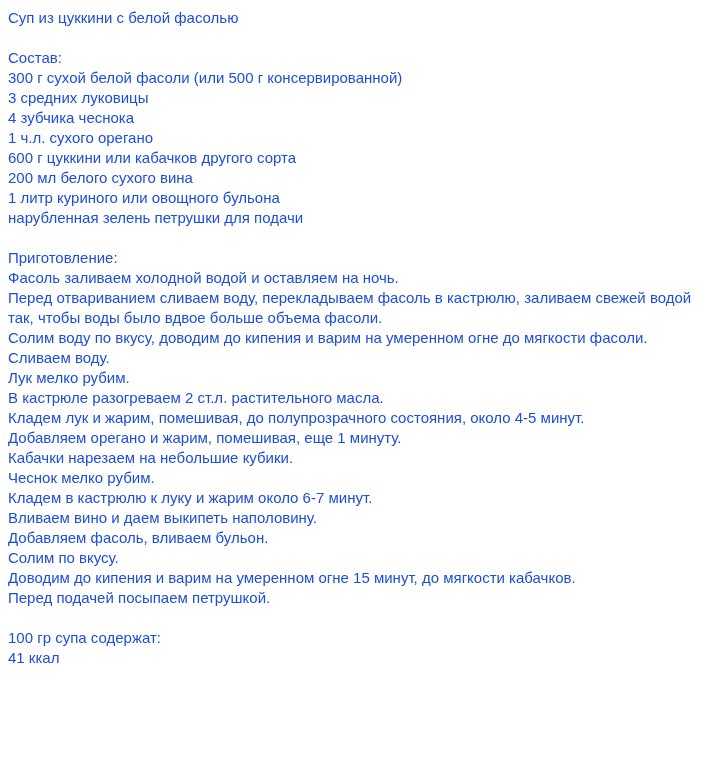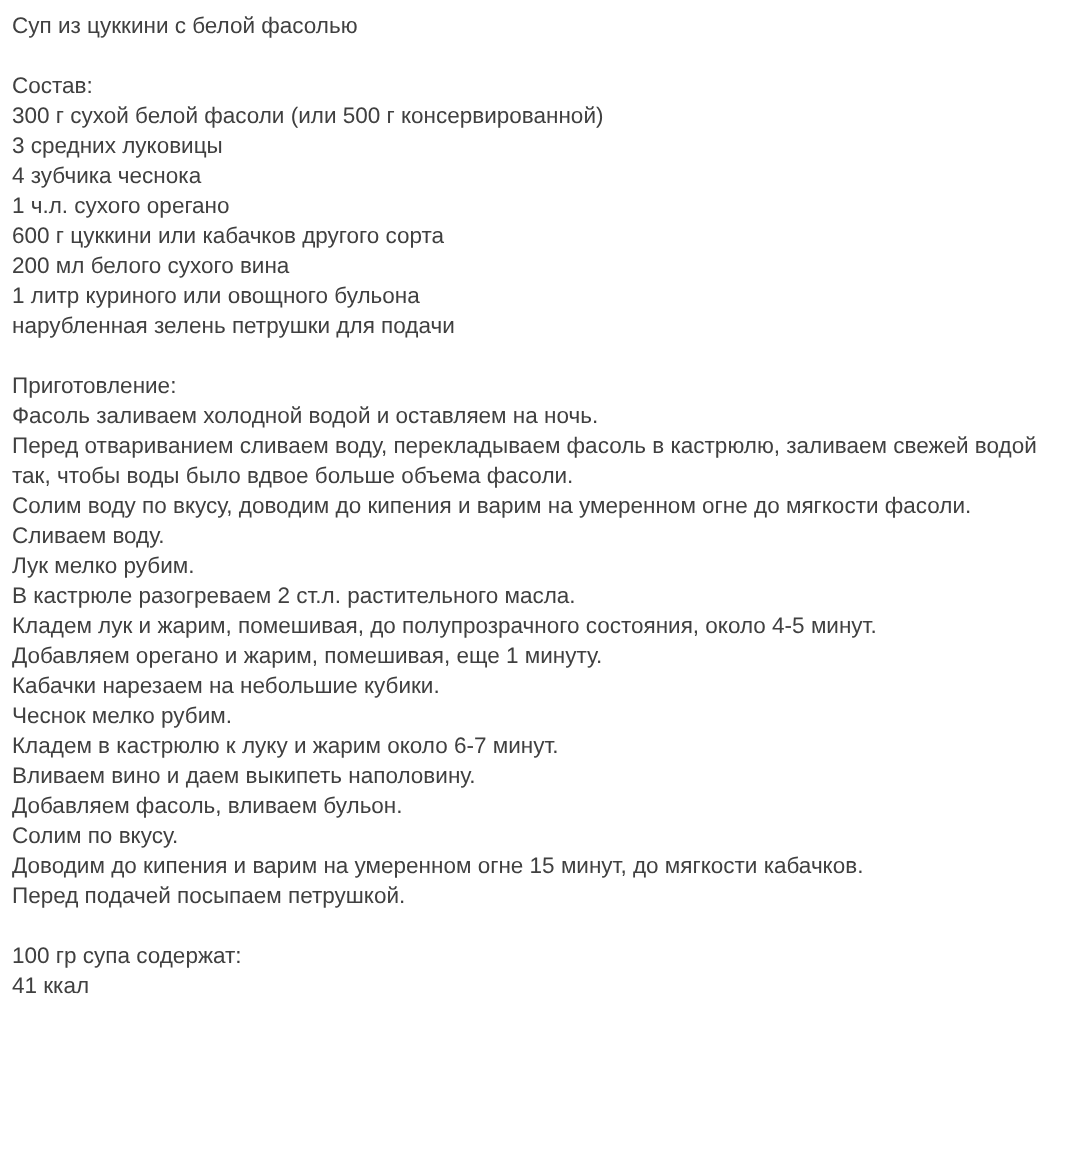--- a/index.html
+++ b/index.html
@@ -36,21 +36,21 @@
     white-space: pre-wrap;
     word-wrap: break-word;
     overflow-wrap: break-word;
     letter-spacing: 0;
   }
 </style>
 </head>
 <body style="background: rgb(255, 255, 255);">
 
 <div class="page">
-  <pre class="doc-text" style="color: #404040;">Суп из цуккини с белой фасолью
+  <pre class="doc-text" style="color: #1d4ed8;">Суп из цуккини с белой фасолью
 
 Состав:
 300 г сухой белой фасоли (или 500 г консервированной)
 3 средних луковицы
 4 зубчика чеснока
 1 ч.л. сухого орегано
 600 г цуккини или кабачков другого сорта
 200 мл белого сухого вина
 1 литр куриного или овощного бульона
 нарубленная зелень петрушки для подачи

